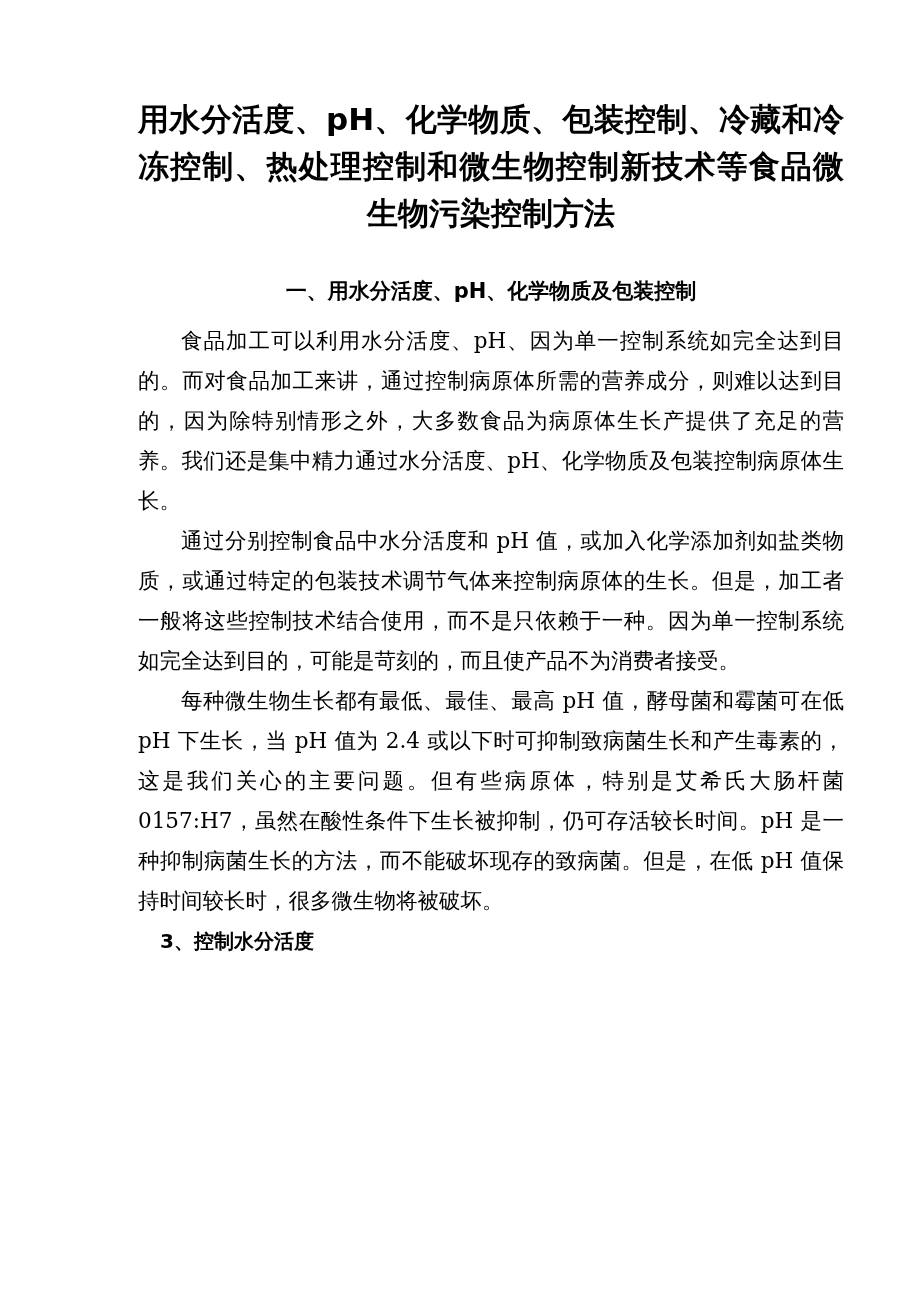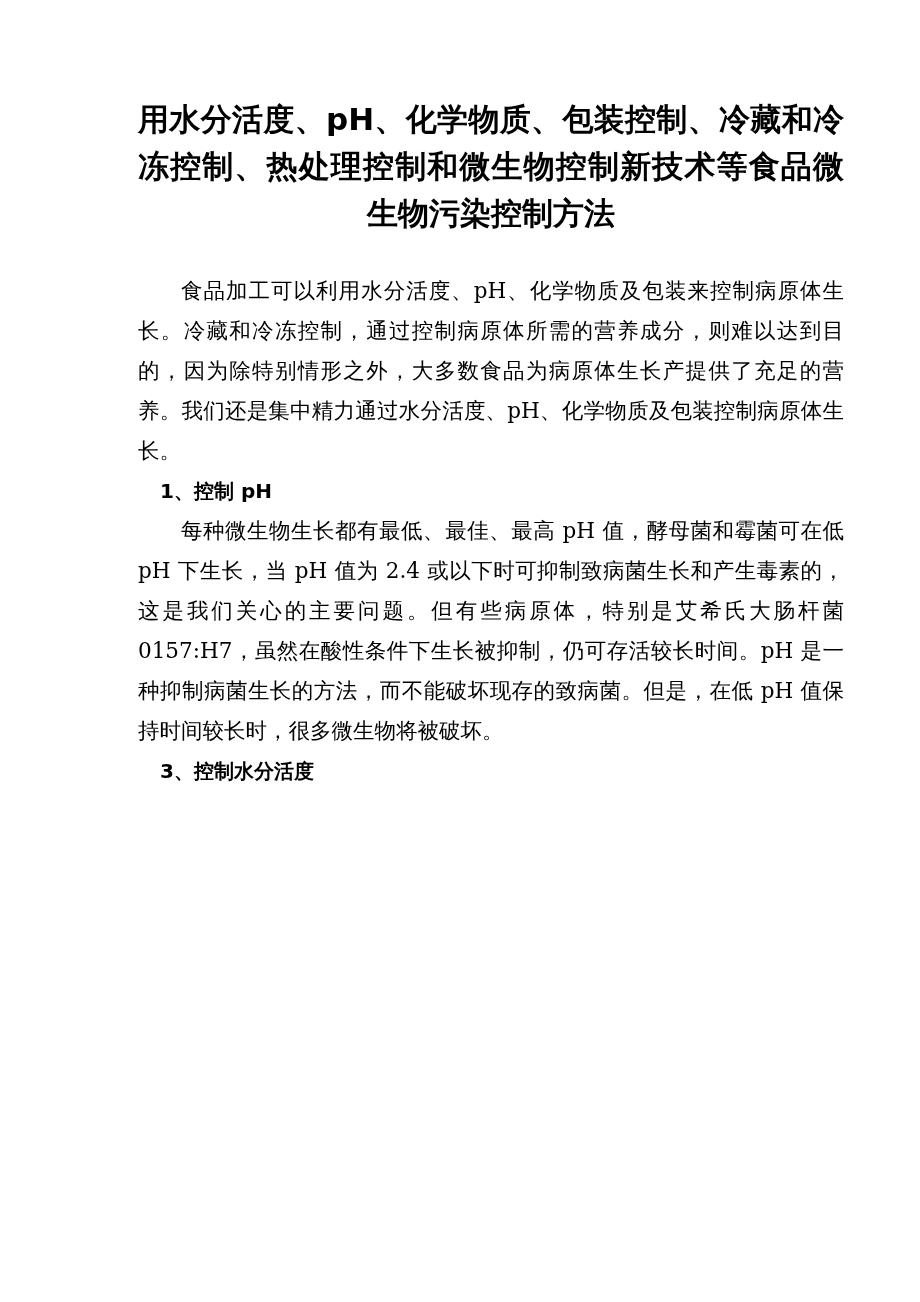--- a/index.html
+++ b/index.html
@@ -55,23 +55,24 @@
     text-indent: 22px;
   }
 </style>
 </head>
 <body>
 
 <div class="page">
 
   <h1 class="doc-title">用水分活度、pH、化学物质、包装控制、冷藏和冷冻控制、热处理控制和微生物控制新技术等食品微生物污染控制方法</h1>
 
+  <h2 class="section-heading">一、用水分活度、pH、化学物质及包装控制</h2>
 
-  <p class="body-para">食品加工可以利用水分活度、pH、化学物质及包装来控制病原体生长。冷藏和冷冻控制，通过控制病原体所需的营养成分，则难以达到目的，因为除特别情形之外，大多数食品为病原体生长产提供了充足的营养。我们还是集中精力通过水分活度、pH、化学物质及包装控制病原体生长。</p>
+  <p class="body-para">食品加工可以利用水分活度、pH、因为单一控制系统如完全达到目的。而对食品加工来讲，通过控制病原体所需的营养成分，则难以达到目的，因为除特别情形之外，大多数食品为病原体生长产提供了充足的营养。我们还是集中精力通过水分活度、pH、化学物质及包装控制病原体生长。</p>
 
+  <p class="body-para">通过分别控制食品中水分活度和 pH 值，或加入化学添加剂如盐类物质，或通过特定的包装技术调节气体来控制病原体的生长。但是，加工者一般将这些控制技术结合使用，而不是只依赖于一种。因为单一控制系统如完全达到目的，可能是苛刻的，而且使产品不为消费者接受。</p>
 
-  <p class="sub-heading">1、控制 pH</p>
 
   <p class="body-para">每种微生物生长都有最低、最佳、最高 pH 值，酵母菌和霉菌可在低 pH 下生长，当 pH 值为  2.4 或以下时可抑制致病菌生长和产生毒素的，这是我们关心的主要问题。但有些病原体，特别是艾希氏大肠杆菌 0157:H7，虽然在酸性条件下生长被抑制，仍可存活较长时间。pH 是一种抑制病菌生长的方法，而不能破坏现存的致病菌。但是，在低 pH 值保持时间较长时，很多微生物将被破坏。</p>
 
   <p class="sub-heading">3、控制水分活度</p>
 
 </div>
 
 </body></html>

